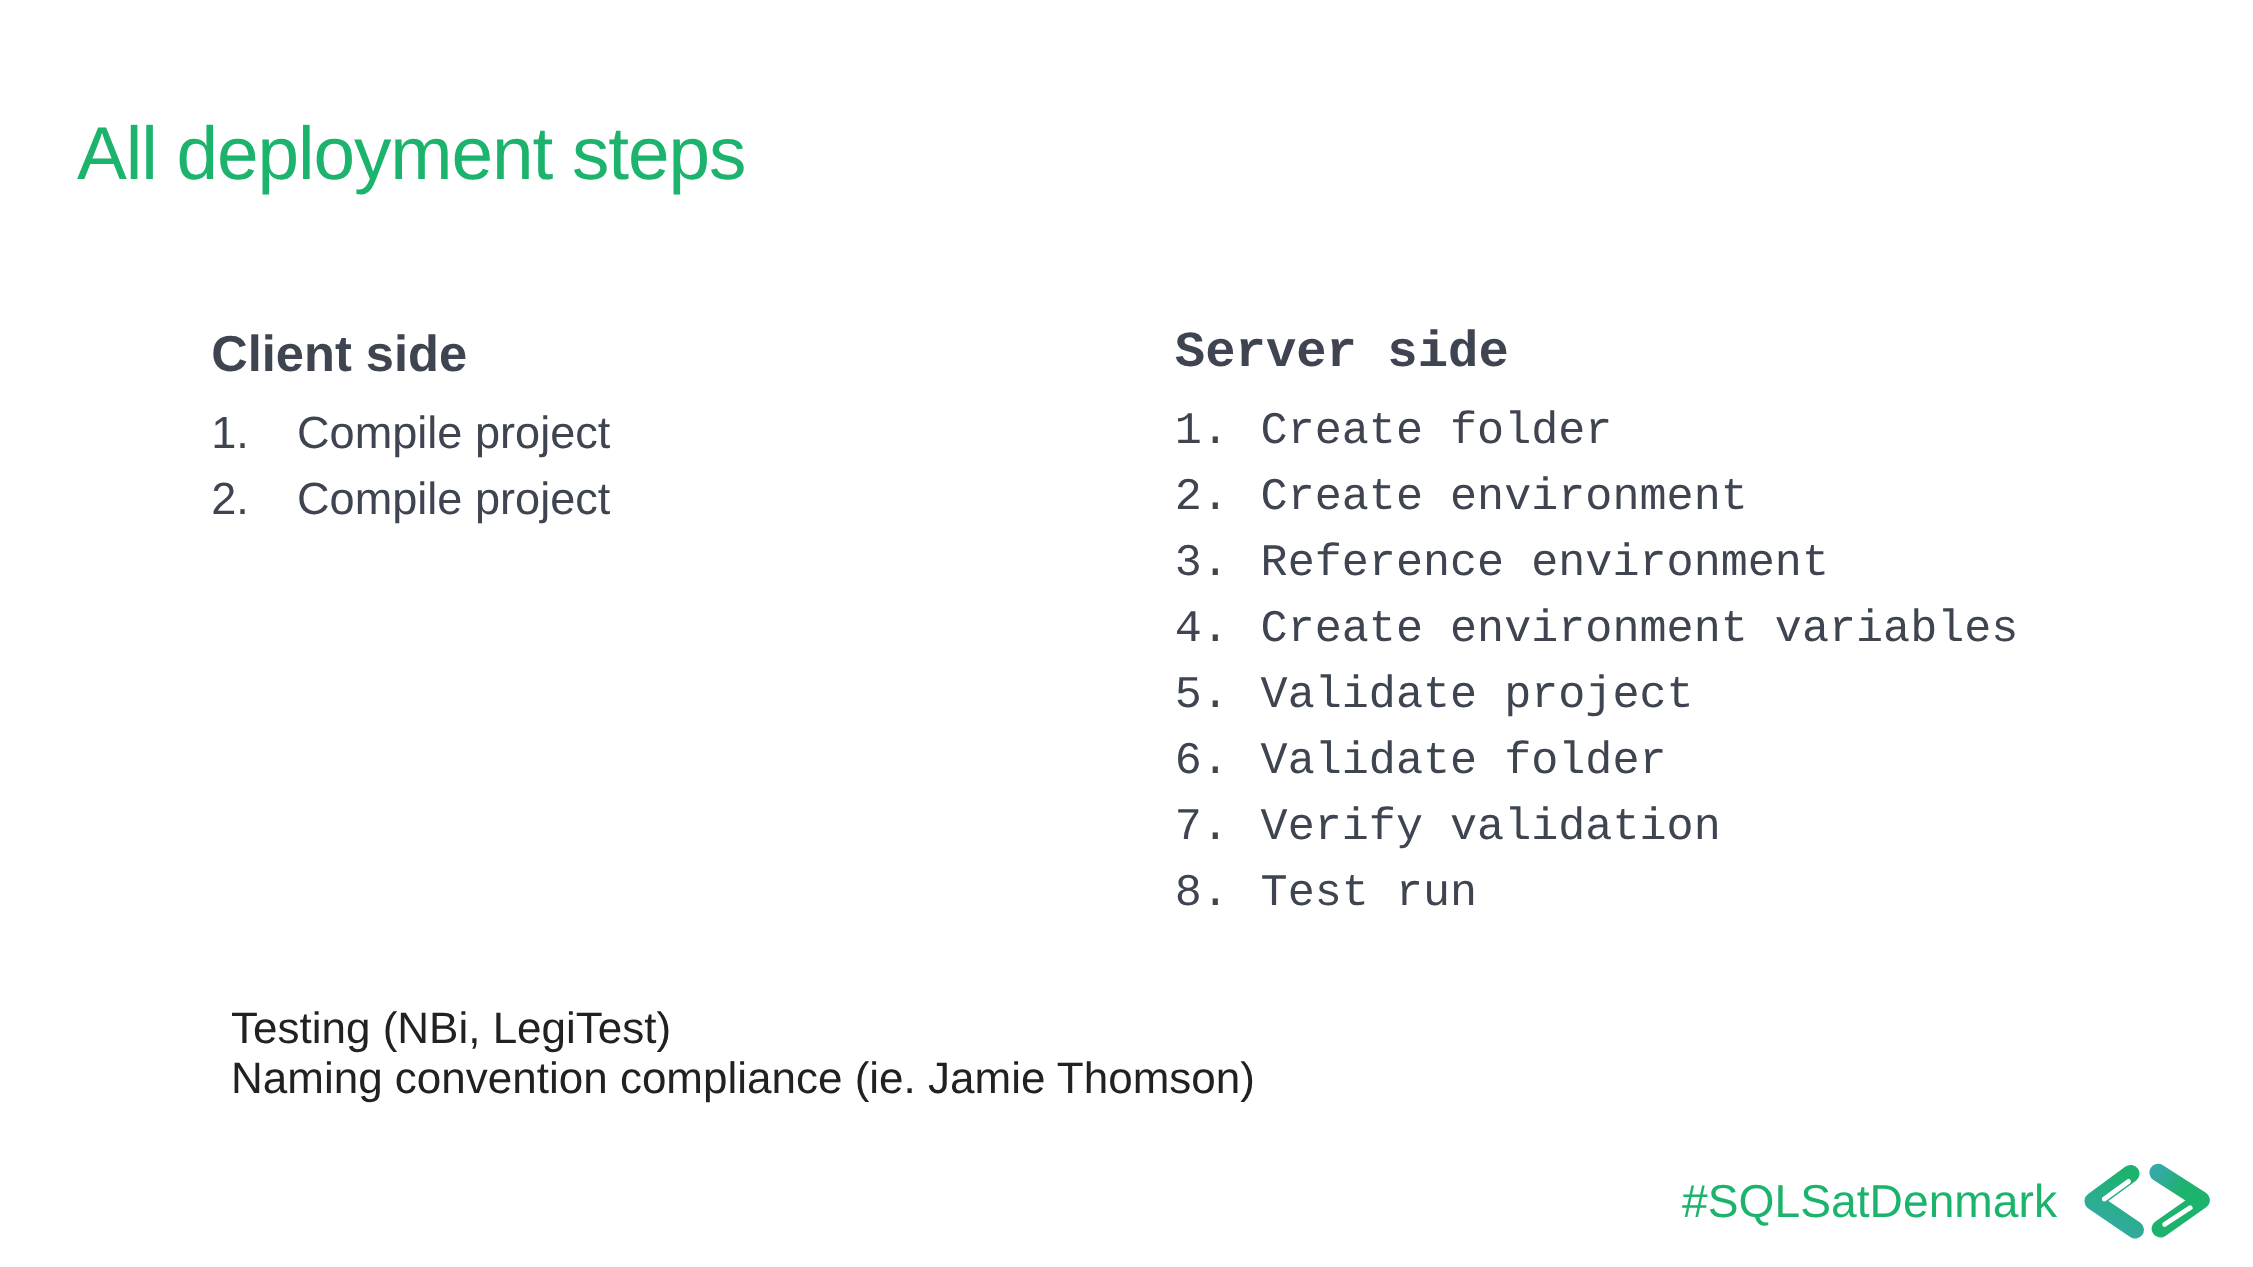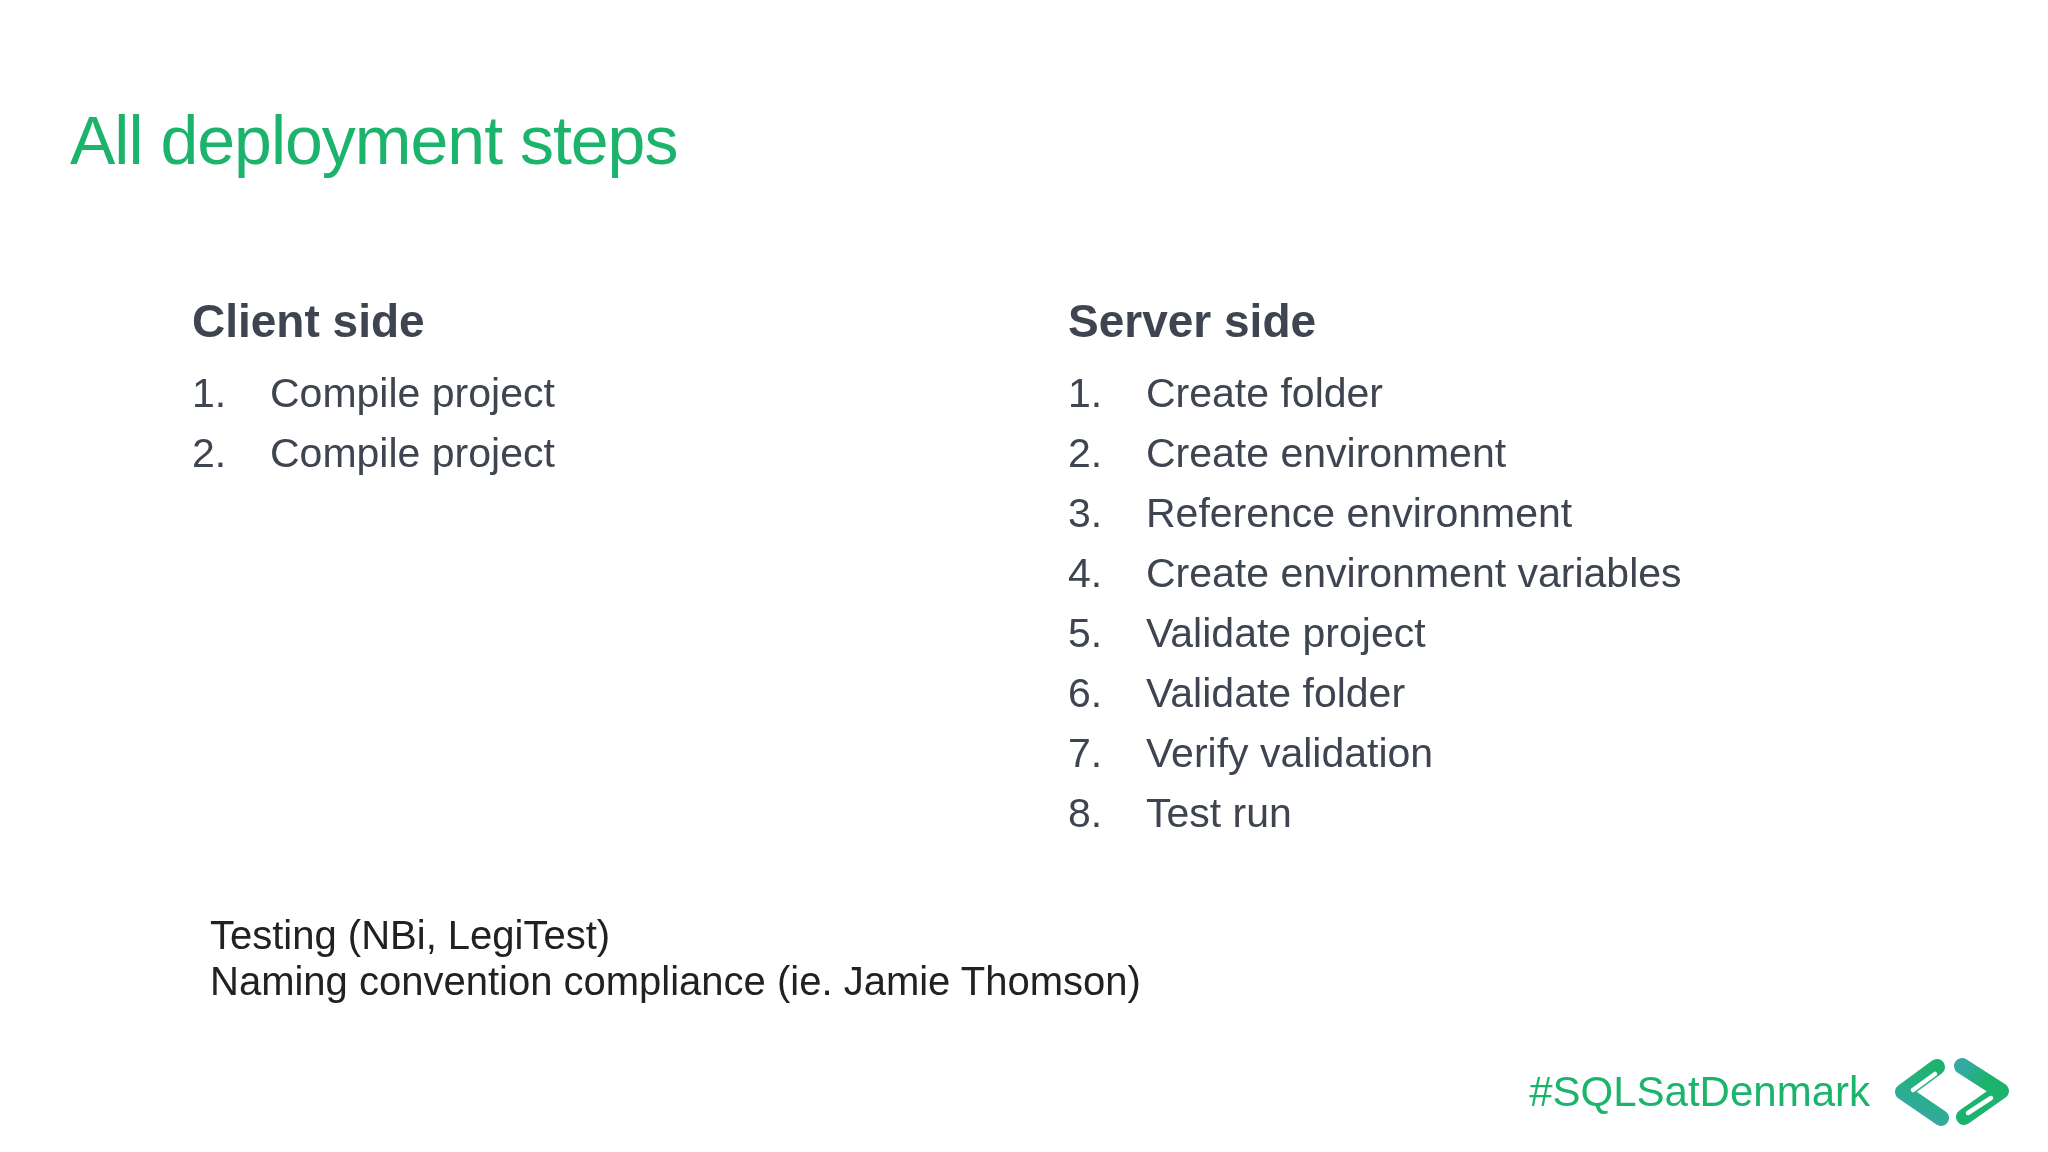--- a/index.html
+++ b/index.html
@@ -25,21 +25,21 @@
     letter-spacing: -1px;
     color: #1cb36c;
     white-space: nowrap;
   }
   .column {
     position: absolute;
     top: 268px;
     margin-top: 28px;
   }
   .column.client { left: 192px; width: 620px; }
-  .column.server { left: 1068px; width: 760px; }
+  .column.server { left: 1068px; width: 760px; font-family: Liberation Mono, monospace; }
   .column-heading {
     font-size: 46px;
     font-weight: 700;
     color: #3e4450;
     margin: 0 0 16px 0;
     line-height: 1.1;
   }
   ol.steps {
     margin: 0;
     padding: 0;

